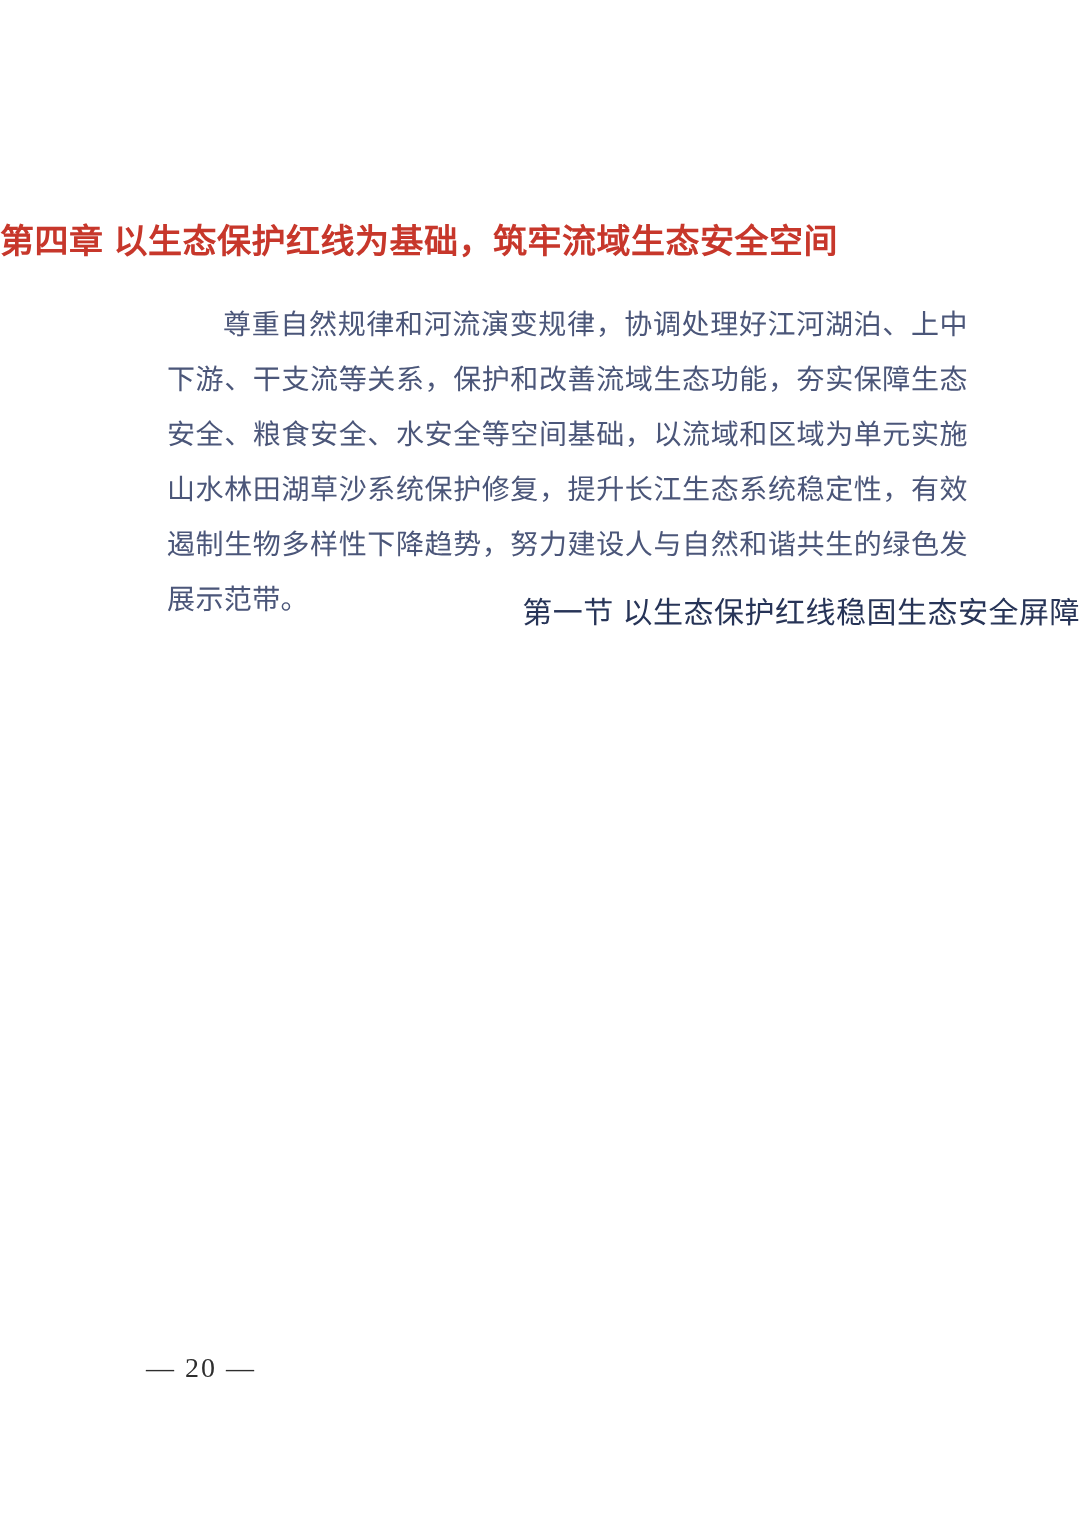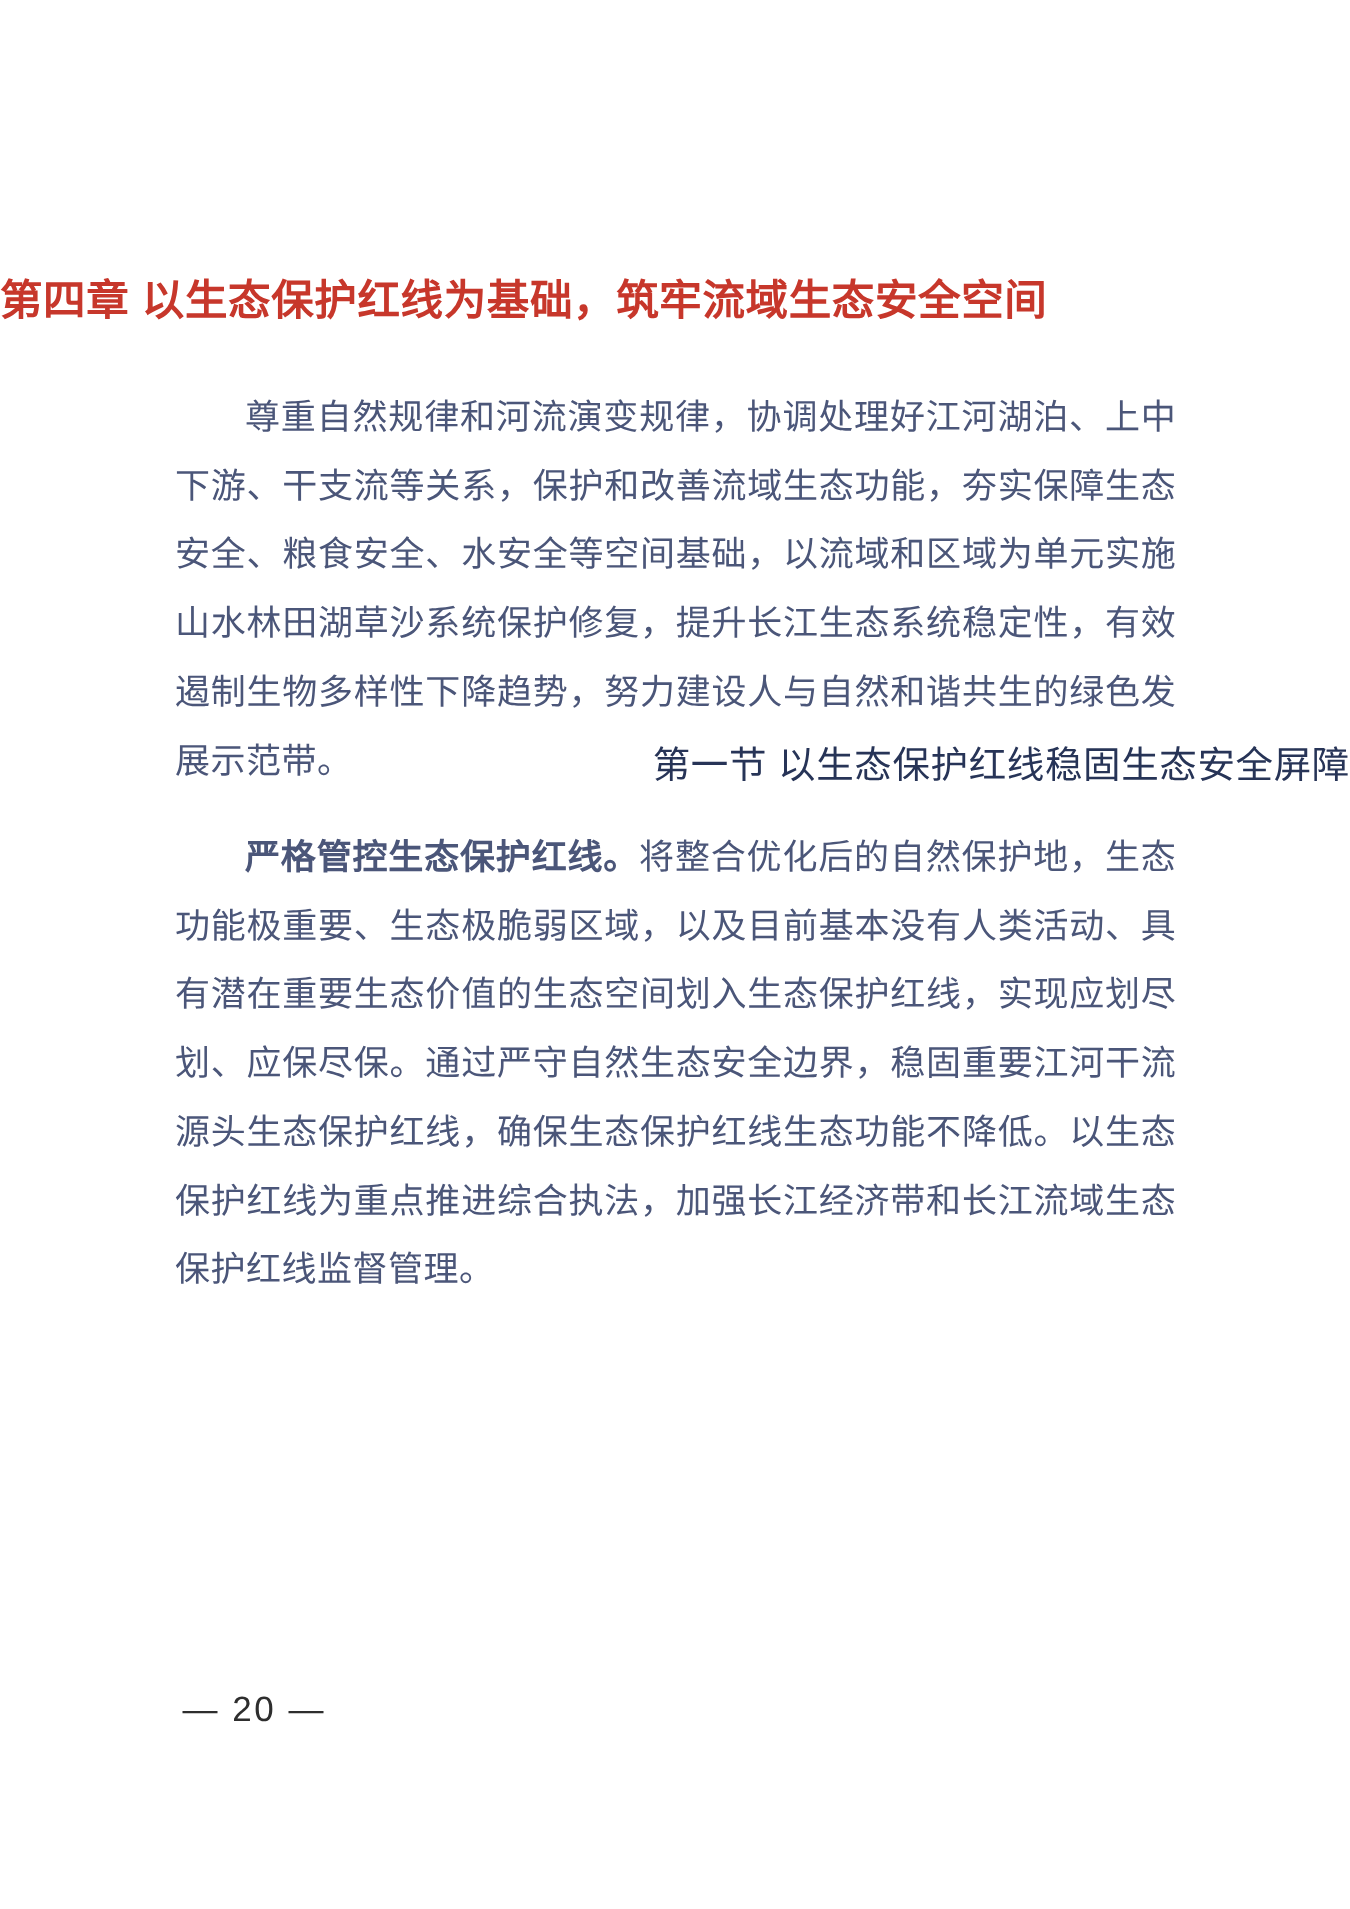--- a/index.html
+++ b/index.html
@@ -38,21 +38,21 @@
     left: 140px;
     width: 801px;
     font-size: 28px;
     line-height: 55px;
     color: var(--body-blue-gray);
     text-align: justify;
     text-justify: inter-ideograph;
     text-indent: 2em;
     letter-spacing: 0.4px;
   }
-  .para-1 { top: 307px; }
+  .para-1 { top: 297px; margin-left: 27px; }
   .para-2 { top: 659px; }
   .para-lead { font-weight: bold; }
   .section-heading {
     position: absolute;
     top: 593px;
     left: 0;
     width: 100%;
     text-align: right;
     font-family: "Liberation Sans", "DejaVu Sans", sans-serif;
     font-weight: normal;
@@ -61,32 +61,31 @@
     color: var(--heading-navy);
     letter-spacing: 0.5px;
   }
   .page-footer {
     position: absolute;
     left: 146px;
     top: 1350px;
     font-size: 28px;
     line-height: 36px;
     color: var(--footer-color);
-    font-family: Liberation Sans, sans-serif;
+    font-family: Liberation Serif, serif;
     letter-spacing: 2px;
   }
 </style>
 </head>
 <body>
 
 <div class="page">
 
   <h1 class="chapter-title">第四章 以生态保护红线为基础，筑牢流域生态安全空间</h1>
 
   <p class="body-para para-1">尊重自然规律和河流演变规律，协调处理好江河湖泊、上中下游、干支流等关系，保护和改善流域生态功能，夯实保障生态安全、粮食安全、水安全等空间基础，以流域和区域为单元实施山水林田湖草沙系统保护修复，提升长江生态系统稳定性，有效遏制生物多样性下降趋势，努力建设人与自然和谐共生的绿色发展示范带。</p>
 
   <h2 class="section-heading">第一节 以生态保护红线稳固生态安全屏障</h2>
 
-  <p class="body-para para-2"><span class="para-lead">严格管控生态保护红线。</span><span>将整合优化后的自然保护地，生态功能极重要、生态极脆弱区域，以及目前基本没有人类活动、具有潜在重要生态价值的生态空间划入生态保护红线，实现应划尽划、应保尽保。通过严守自然生态安全边界，稳固重要江河干流源头生态保护红线，确保生态保护红线生态功能不降低。以生态保护红线为重点推进综合执法，加强长江经济带和长江流域生态保护红线监督管理。</span></p>
 
   <div class="page-footer">— 20 —</div>
 
 </div>
 
 </body></html>

